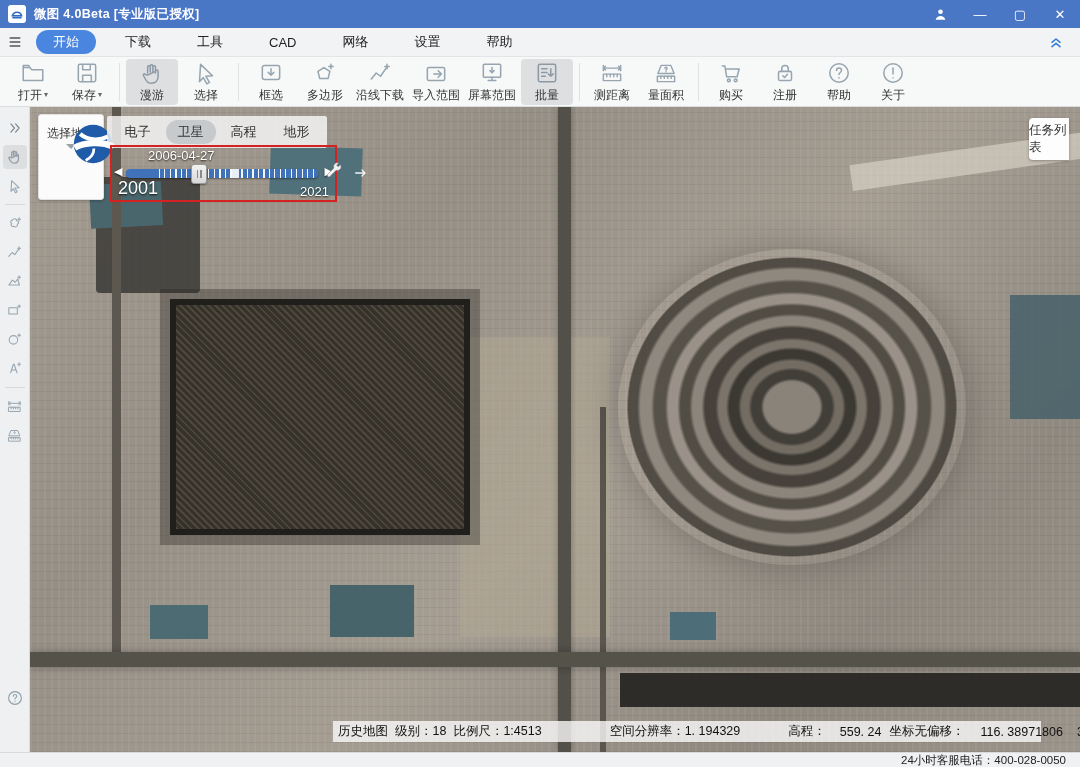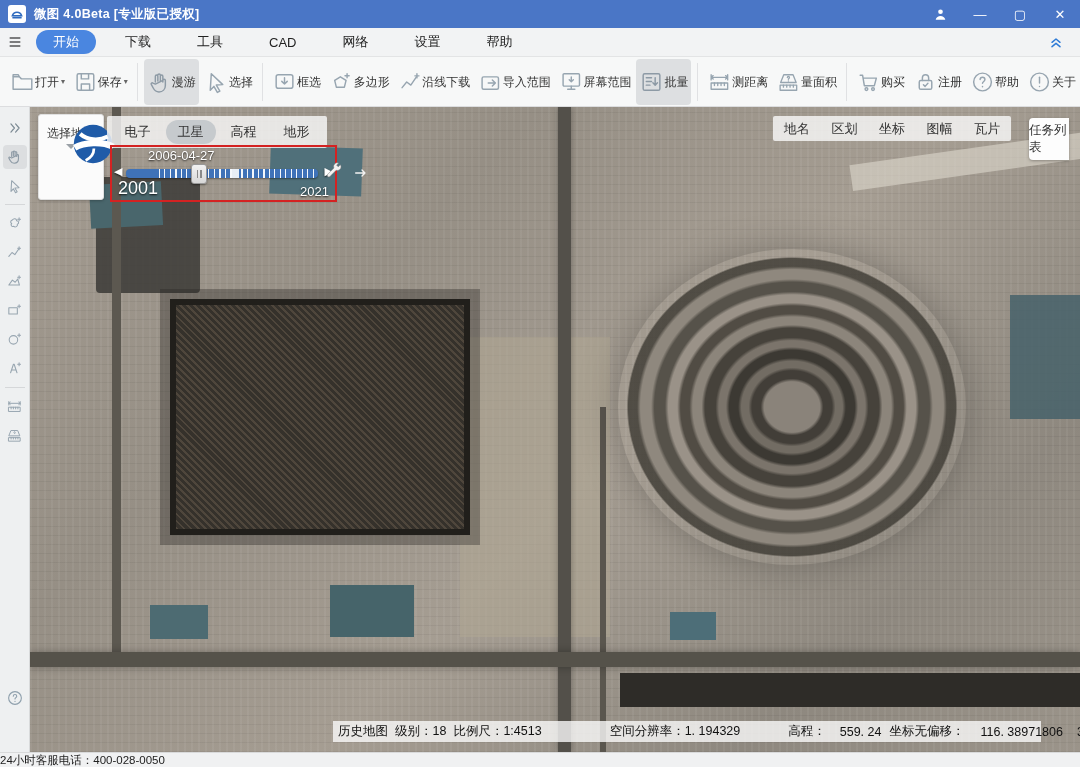--- a/index.html
+++ b/index.html
@@ -23,21 +23,21 @@
            border-bottom:1px solid #e3e4e5;display:flex;align-items:center;box-sizing:border-box;}
   .hamburger{width:30px;display:flex;justify-content:center;color:#555;}
   .menu-item{font-size:13px;color:#222;padding:3px 17px;margin:0 6px;border-radius:12px;}
   .menu-item.active{background:#4a86e0;color:#fff;}
   .menubar .spacer{flex:1;}
   .collapse{margin-right:16px;}
 
   
   .toolbar{position:absolute;left:0;top:57px;width:1080px;height:50px;background:#f7f8f8;
            border-bottom:1px solid #dcdddf;display:flex;align-items:center;box-sizing:border-box;padding-left:6px;}
-  .tbtn{display:flex;align-items:center;justify-content:center;
+  .tbtn{display:flex;flex-direction:column;align-items:center;justify-content:center;
         min-width:46px;height:46px;padding:0 3px;margin:0 1px;border-radius:4px;}
   .tbtn .lbl{font-size:12px;color:#333;margin-top:1px;white-space:nowrap;}
   .tbtn.active{background:#dddfe1;}
   .tbtn .caret{font-size:8px;color:#666;margin-left:2px;}
   .lblrow{display:flex;align-items:center;}
   .tsep{width:1px;height:38px;background:#e0e1e3;margin:0 5px;}
 
   
   .sidebar{position:absolute;left:0;top:107px;width:30px;height:645px;background:#eef0f1;
            border-right:1px solid #d8dadb;box-sizing:border-box;display:flex;flex-direction:column;
@@ -146,21 +146,21 @@
   .viewpanel{left:1013px;top:503px;width:34px;height:136px;background:#fdfdfd;border-radius:4px;
       box-shadow:0 1px 4px rgba(0,0,0,.3);display:flex;flex-direction:column;align-items:center;
       justify-content:space-around;padding:4px 0;}
   .vbtn{position:static;width:26px;height:24px;display:flex;align-items:center;justify-content:center;
       font-size:13px;color:#8a8a8a;}
   .vbtn.zoom{font-size:17px;color:#777;}
 
   
   .appstatus{position:absolute;left:0;top:752px;width:1080px;height:15px;background:#f0f1f2;
       border-top:1px solid #d9dadb;box-sizing:border-box;display:flex;align-items:center;
-      font-size:11.5px;color:#222;padding-right:14px;}
+      justify-content:flex-end;font-size:11.5px;color:#222;padding-right:14px;}
 </style>
 </head>
 <body>
 
 <div class="titlebar">
   <span class="appicon">
     <svg width="14" height="14" viewBox="0 0 24 24">
         <path d="M4 15c2.5-8 13.5-8 16 0z" fill="none" stroke="#2f6bbf" stroke-width="2.6"></path>
         <rect x="4" y="16.5" width="16" height="3.4" rx="1" fill="#2f6bbf"></rect>
       </svg>
@@ -489,27 +489,20 @@
     <svg width="20" height="20" viewBox="0 0 24 24">
         <path d="M20.5 7a4.4 4.4 0 01-5.9 4.1l-7.4 7.4a1.9 1.9 0 11-2.7-2.7l7.4-7.4A4.4 4.4 0 0117.6 2.5l-2.5 2.5 2 2 2.5-2.5c.4.8.9 1.5.9 2.5z" fill="#f2f2f2" stroke="#777" stroke-width=".6"></path>
       </svg>
   </span>
   <span class="arrow-ov">
     <svg width="18" height="16" viewBox="0 0 24 24" stroke="#f2f2f2" stroke-width="2" fill="none" stroke-linecap="round" stroke-linejoin="round">
         <path d="M4 12h14m-4.5-4.5L18 12l-4.5 4.5"></path>
       </svg>
   </span>
 
-  <div class="rightbar">
-    <span class="rbtn">地名</span>
-    <span class="rbtn">区划</span>
-    <span class="rbtn">坐标</span>
-    <span class="rbtn">图幅</span>
-    <span class="rbtn">瓦片</span>
-  </div>
 
   <div class="taskbtn">任务列表</div>
 
   <div class="mapstatus">
     <span class="ms-g1">历史地图</span>
     <span class="ms-g2">级别：18</span>
     <span class="ms-g3">比例尺：1:4513</span>
     <span class="ms-res">空间分辨率：1. 194329</span>
     <span class="ms-elev-l">高程：</span>
     <span class="ms-elev">559. 24</span>

